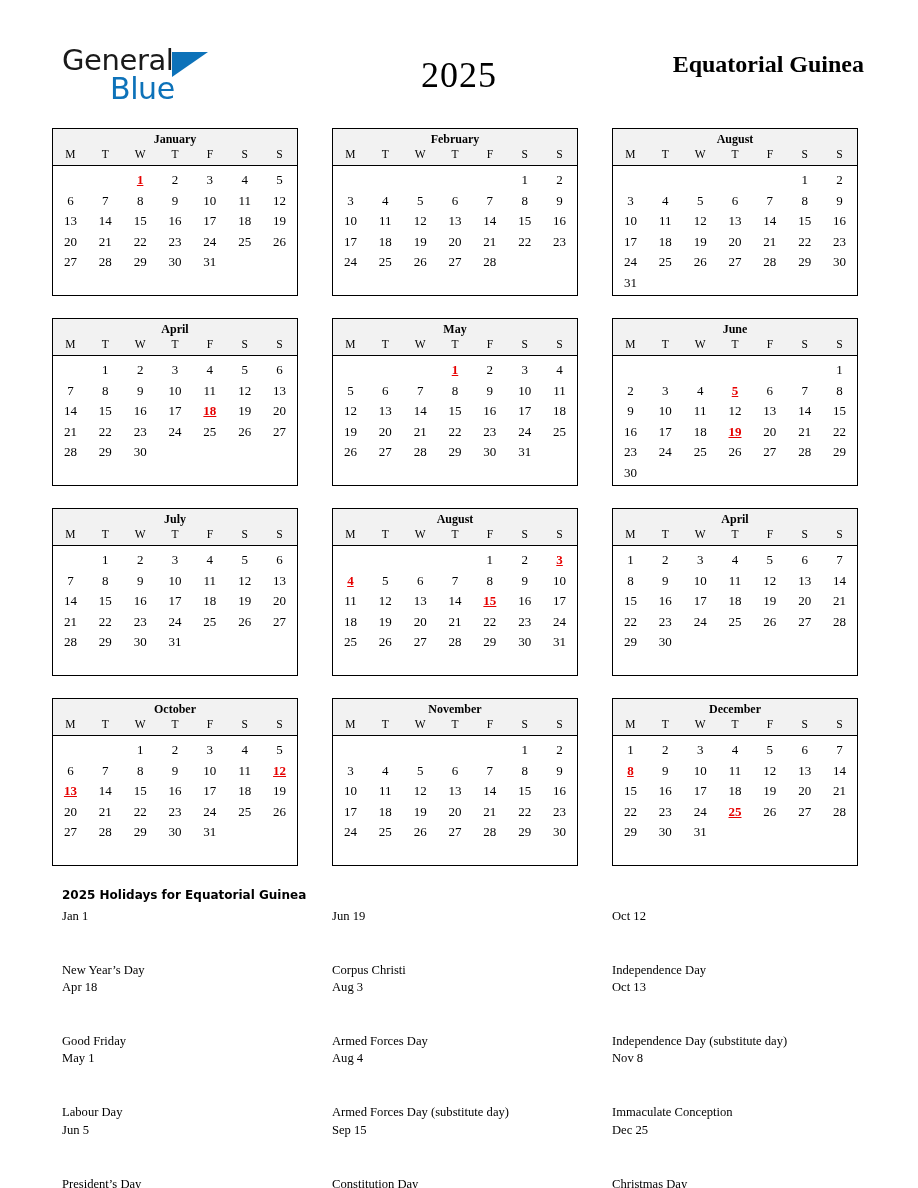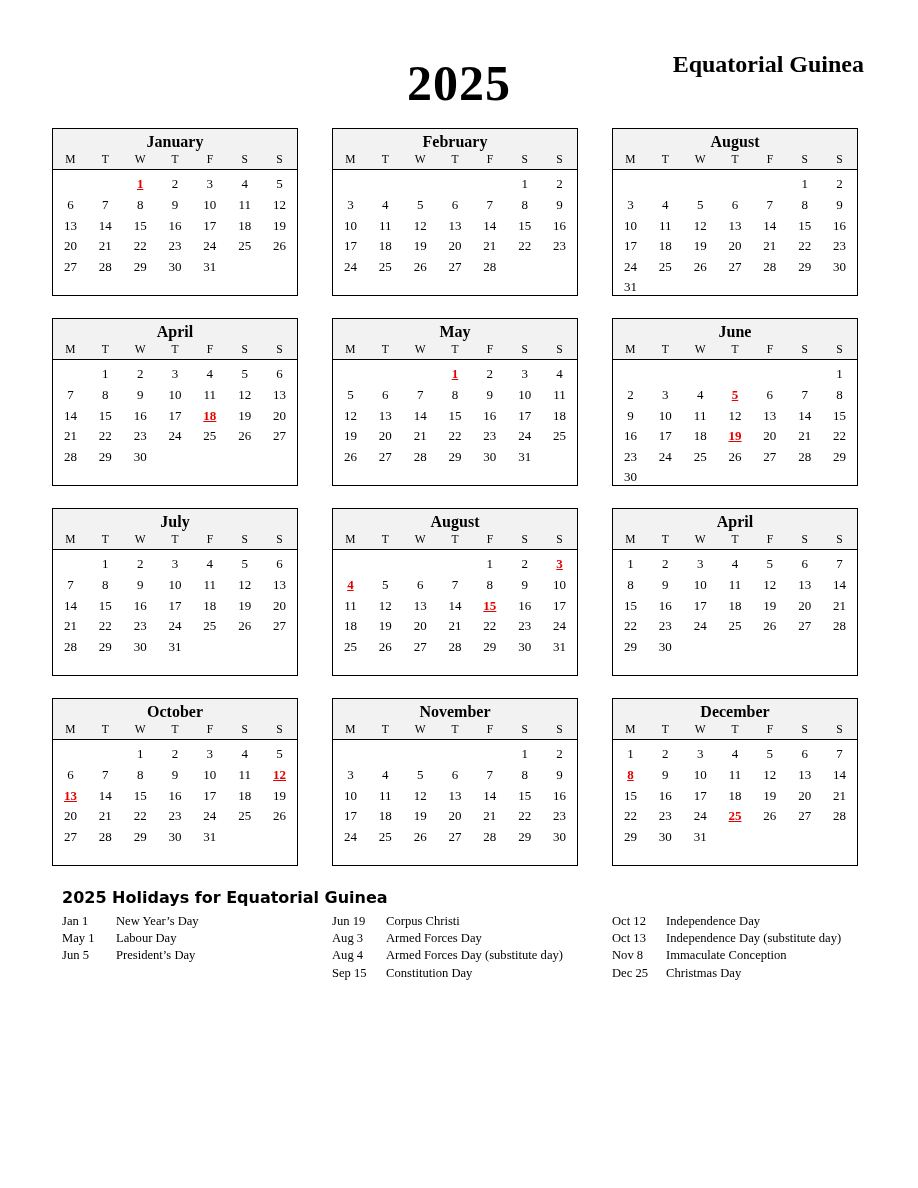--- a/index.html
+++ b/index.html
@@ -57,22 +57,22 @@
     color: #0d72b9;
     letter-spacing: -0.4px;
     line-height: 1;
   }
   .year {
     position: absolute;
     left: 0;
     right: 0;
     top: 14px;
     text-align: center;
-    font-size: 50px;
-    font-weight: bold;
+    font-size: 36px;
+    font-weight: normal;
     letter-spacing: 1px;
   }
   .country {
     position: absolute;
     right: 2px;
     top: 10px;
     width: 300px;
     text-align: right;
     font-size: 24px;
     font-weight: bold;
@@ -91,21 +91,21 @@
     border: 1px solid #000000;
     background: #ffffff;
     height: 168px;
     box-sizing: border-box;
     display: flex;
     flex-direction: column;
   }
   .month-head {
     background: #f2f2f2;
     text-align: center;
-    font-size: 16px;
+    font-size: 12px;
     font-weight: bold;
     padding: 4px 0 2px 0;
     line-height: 1.1;
   }
   .dow-row {
     background: #f2f2f2;
     border-bottom: 1px solid #000000;
     display: grid;
     grid-template-columns: repeat(7, 1fr);
     font-size: 11.5px;
@@ -138,47 +138,53 @@
     text-underline-offset: 1px;
   }
   .day.empty { color: transparent; }
 
   
   .holidays {
     margin: 22px 52px 0 52px;
   }
   .holidays-title {
     font-family: "DejaVu Sans", sans-serif;
-    font-size: 16px;
+    font-size: 12px;
     font-weight: bold;
     margin: 0 0 6px 10px;
   }
   .holiday-cols {
     display: grid;
     grid-template-columns: 276px 276px 276px;
     column-gap: 4px;
   }
   .hol-list { margin: 0; }
   .hol-row {
     display: flex;
     font-size: 12.6px;
     line-height: 17.2px;
     white-space: nowrap;
+    flex-direction: column;
   }
   .hol-date {
     width: 54px;
     flex: 0 0 54px;
   }
   .hol-name { flex: 1; }
   .col-1 .hol-row { padding-left: 10px; }
 </style>
 </head>
 <body>
 
 <div class="header">
+  <div class="logo">
+    <span class="logo-general">General</span>
+    <span class="logo-tri"></span>
+    <span class="logo-blue">Blue</span>
+  </div>
   <div class="year">2025</div>
   <div class="country">Equatorial Guinea</div>
 </div>
 
 <div class="cal-grid">
     <div class="month">
       <div class="month-head">January</div>
       <div class="dow-row">
         <div class="dow">M</div>
         <div class="dow">T</div>
@@ -907,20 +913,24 @@
 
 <div class="holidays">
   <div class="holidays-title">2025 Holidays for Equatorial Guinea</div>
   <div class="holiday-cols">
       <div class="hol-list col-1">
         <div class="hol-row">
           <span class="hol-date">Jan 1</span>
           <span class="hol-name">New Year’s Day</span>
         </div>
         <div class="hol-row">
+          <span class="hol-date">Apr 18</span>
+          <span class="hol-name">Good Friday</span>
+        </div>
+        <div class="hol-row">
           <span class="hol-date">May 1</span>
           <span class="hol-name">Labour Day</span>
         </div>
         <div class="hol-row">
           <span class="hol-date">Jun 5</span>
           <span class="hol-name">President’s Day</span>
         </div>
       </div>
       <div class="hol-list col-2">
         <div class="hol-row">

